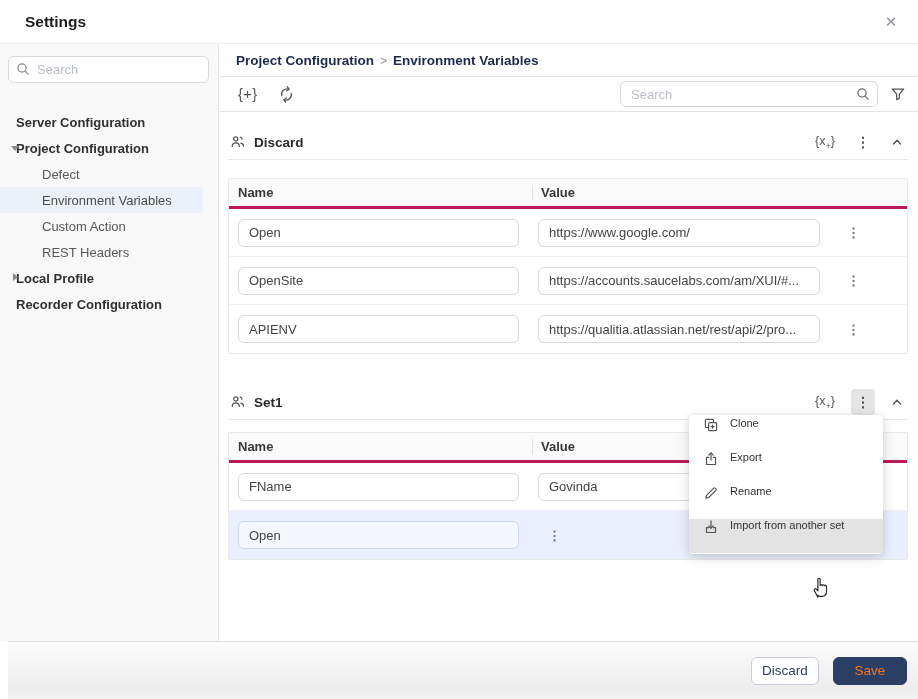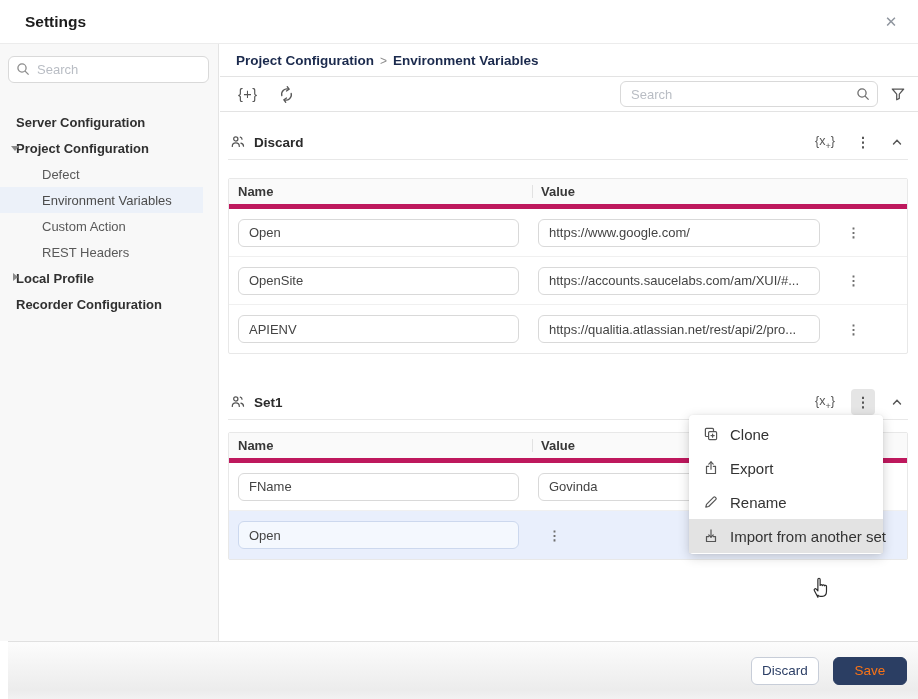--- a/index.html
+++ b/index.html
@@ -66,41 +66,41 @@
   .var-add sub { font-size:9px; }
   .kebab { font-size:14px; color:#565656; width:24px; height:26px; display:flex;
     align-items:center; justify-content:center; font-weight:bold; }
   .kebab.active { background:#e5e5e5; border-radius:4px; }
 
   
   .tbl { border:1px solid #e8e8e8; border-radius:2px; background:#fff; }
   .tbl.first { margin-top:18px; }
   .tbl.second { margin-top:12px; }
   .thead, .trow { display:grid; grid-template-columns:303px 1fr 76px; }
-  .thead { height:30px; background:#fafafa; border-bottom:5px solid #be185d; align-items:center; }
+  .thead { height:30px; background:#fafafa; border-bottom:3px solid #be185d; align-items:center; }
   .th { position:relative; height:100%; display:flex; align-items:center; padding-left:9px;
     font-size:13px; font-weight:bold; color:#383838; }
   .th.th-value::before { content:""; position:absolute; left:0; top:6px; bottom:6px; width:1px; background:#e2e2e2; }
   .trow { height:48px; align-items:center; border-bottom:1px solid #f0f0f0; }
   .trow:last-child { border-bottom:none; }
   .cell-name  { padding:0 13px 0 9px; }
   .cell-value { padding:0 11px 0 6px; }
   .cell-act   { display:flex; justify-content:flex-start; padding-left:16px; }
   .field { width:100%; height:28px; border:1px solid #d9d9d9; border-radius:6px; background:#fff;
     padding:0 10px; font-size:13px; color:#444; outline:none; font-family:"Liberation Sans",sans-serif; }
   .trow.hl { background:#e9effc; }
   .trow.hl .field { background:#f4f8fe; border-color:#ccd8ee; }
   .row-kebab { font-size:13px; color:#6e6e6e; font-weight:bold; }
 
   
   .menu { position:absolute; left:689px; top:415px; width:194px; background:#fff;
     border-radius:4px; box-shadow:0 3px 12px rgba(0,0,0,.18), 0 0 2px rgba(0,0,0,.08);
     padding:2px 0 1px 0; z-index:10; }
-  .menu-item { height:34px; display:flex; align-items:center; gap:11px; padding:0 10px 0 14px;
-    font-size:15px; color:#333; white-space:nowrap; }
+  .menu-item { height:34px; display:flex; align-items:flex-start; gap:11px; padding:0 10px 0 14px;
+    font-size:11px; color:#333; white-space:nowrap; }
   .menu-item.hov { background:#e3e3e3; }
   .mi-ic { display:flex; align-items:center; flex:0 0 16px; }
 
   
   .cursor { position:absolute; left:808px; top:573px; z-index:20; }
 
   
   .dlg-footer { position:absolute; left:8px; right:0; bottom:0; height:58px;
     background:linear-gradient(180deg,#fcfcfc 0%,#ececec 85%,#f2f2f2 100%);
     border-top:1px solid #e0e0e0; display:flex; align-items:center; justify-content:flex-end;

